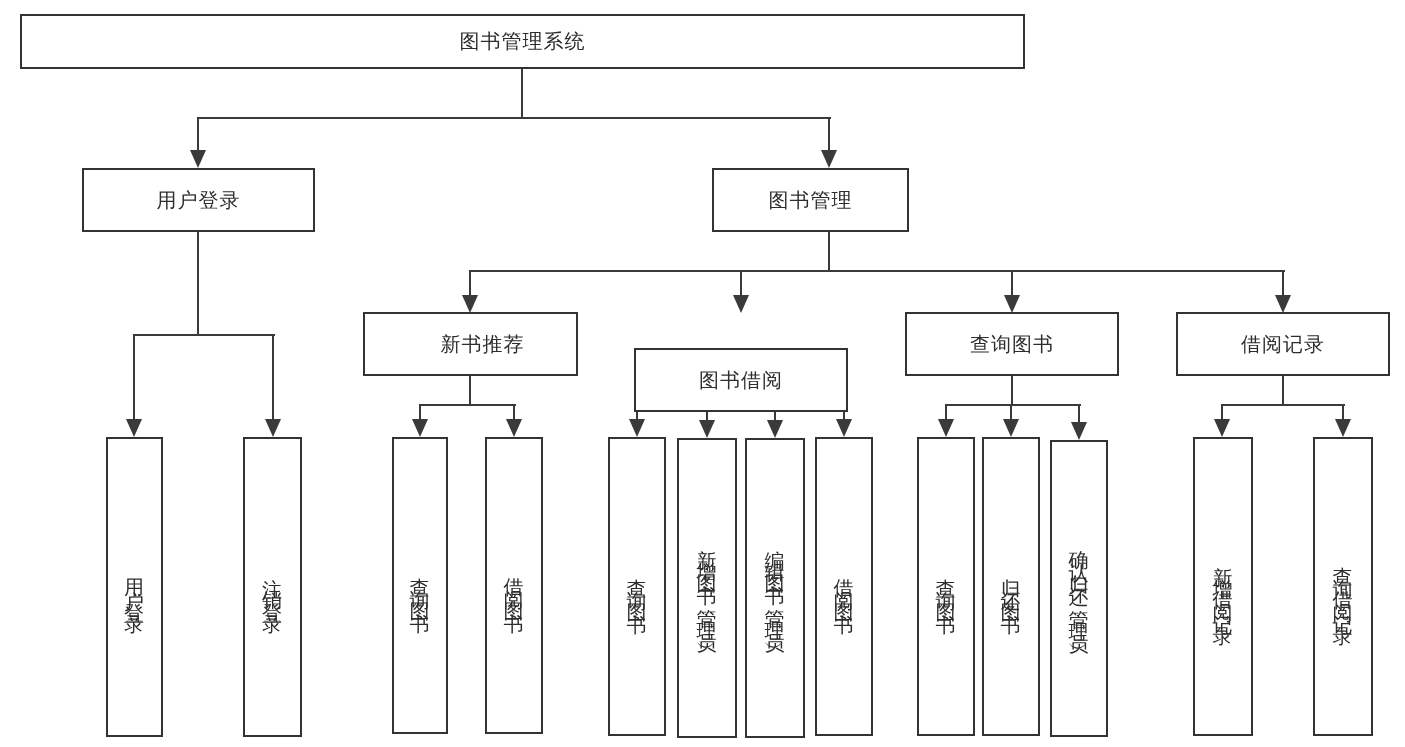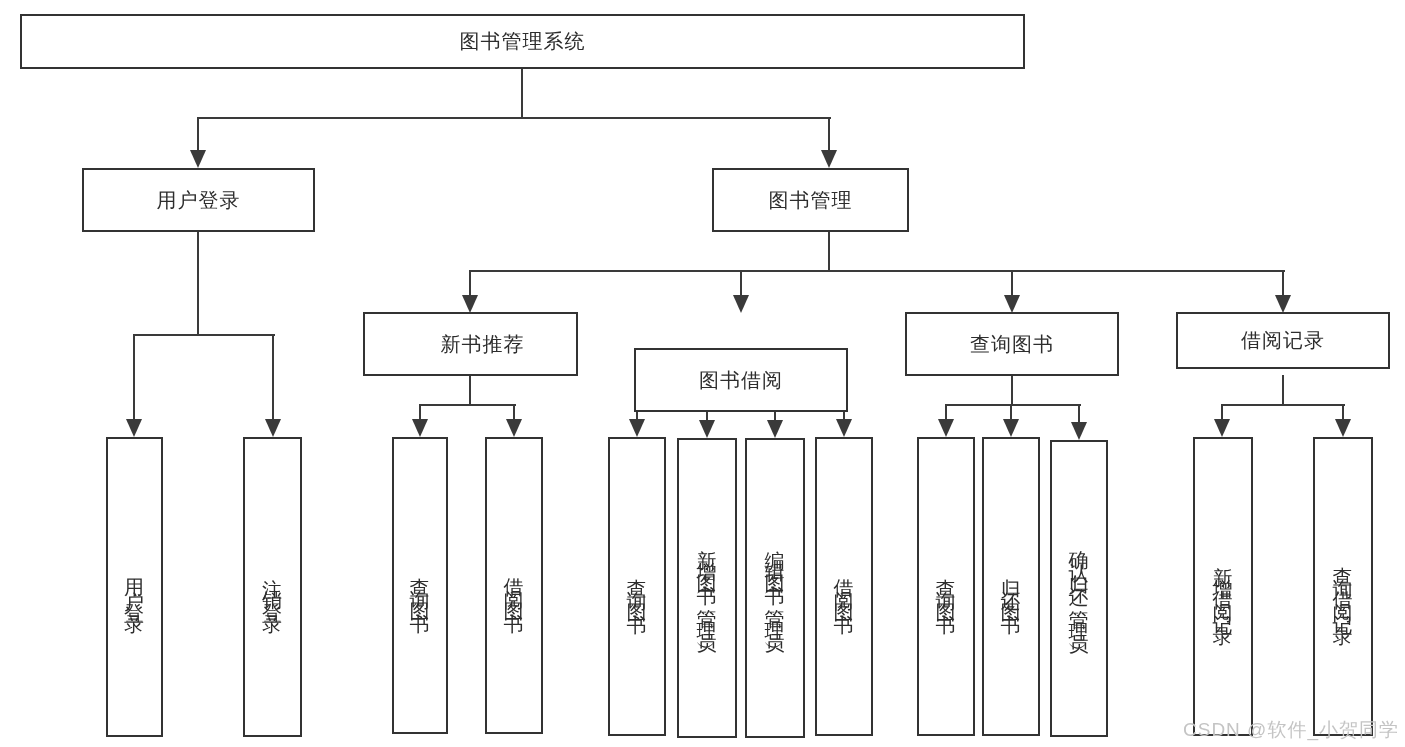--- a/index.html
+++ b/index.html
@@ -28,21 +28,20 @@
   }
   .watermark{
     position:absolute;left:1183px;top:717px;z-index:5;
     font-size:19px;color:#c4c4c4;letter-spacing:1px;white-space:nowrap;
   }
 </style>
 </head>
 <body>
 
 <div id="stage">
-  <div class="watermark">CSDN @软件_小贺同学</div>
 <div class="line v" style="left: 521px; top: 68px; height: 51px;"></div>
     <div class="line h" style="left: 197px; top: 117px; width: 634px;"></div>
     <div class="line v" style="left: 197px; top: 231px; height: 105px;"></div>
     <div class="line h" style="left: 133px; top: 334px; width: 142px;"></div>
     <div class="line v" style="left: 828px; top: 231px; height: 41px;"></div>
     <div class="line h" style="left: 469px; top: 270px; width: 816px;"></div>
     <div class="line v" style="left: 469px; top: 375px; height: 31px;"></div>
     <div class="line h" style="left: 419px; top: 404px; width: 97px;"></div>
     <div class="line v" style="left: 740px; top: 375px; height: 31px;"></div>
     <div class="line h" style="left: 636px; top: 404px; width: 210px;"></div>
@@ -99,21 +98,21 @@
     </div>
     <div class="node h" style="left: 363px; top: 312px; width: 215px; height: 64px; padding-left: 24px;">
       <span class="lbl">新书推荐</span>
     </div>
     <div class="node h" style="left: 634px; top: 312px; width: 214px; height: 64px; margin-top: 36px;">
       <span class="lbl">图书借阅</span>
     </div>
     <div class="node h" style="left: 905px; top: 312px; width: 214px; height: 64px;">
       <span class="lbl">查询图书</span>
     </div>
-    <div class="node h" style="left: 1176px; top: 312px; width: 214px; height: 57px;">
+    <div class="node h" style="left: 1176px; top: 312px; width: 214px; height: 64px;">
       <span class="lbl">借阅记录</span>
     </div>
     <div class="node v" style="left: 106px; top: 437px; width: 57px; height: 300px;">
       <span class="lbl">用户登录</span>
     </div>
     <div class="node v" style="left: 243px; top: 437px; width: 59px; height: 300px;">
       <span class="lbl">注销登录</span>
     </div>
     <div class="node v" style="left: 392px; top: 437px; width: 56px; height: 297px;">
       <span class="lbl">查询图书</span>

